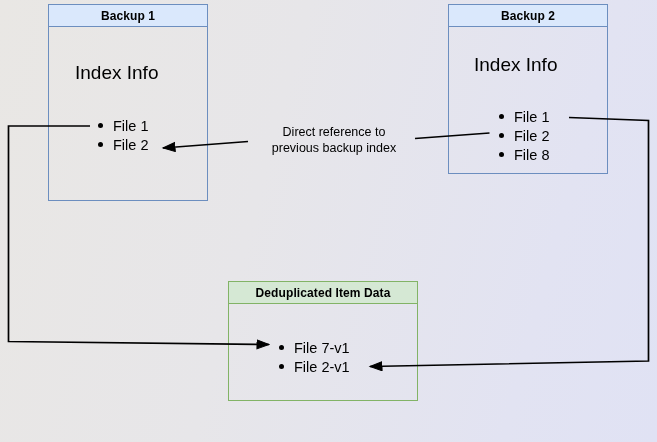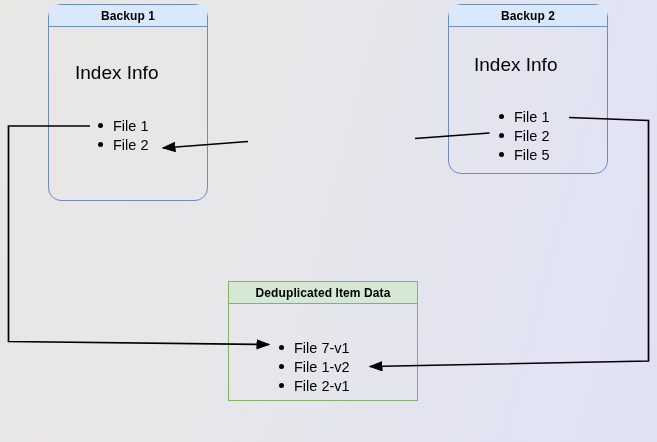--- a/index.html
+++ b/index.html
@@ -13,21 +13,21 @@
     background:linear-gradient(105deg,#e9e7e4 0%,#e7e6e9 40%,#e2e3f2 80%,#e0e2f4 100%);
   }
   
   .node{position:absolute;box-sizing:border-box;border:1.5px solid;}
   .node .titlebar{
     box-sizing:border-box;width:100%;height:22px;
     border-bottom:1.5px solid;border-color:inherit;
     display:flex;align-items:center;justify-content:center;
     font-size:12px;font-weight:bold;letter-spacing:.1px;
   }
-  .node.blue{border-color:#6c8ebf;border-radius:13px;}
+  .node.blue{border-color:#6c8ebf;}
   .node.blue .titlebar{background:#dae8fc;}
   .node.green{border-color:#82b366;}
   .node.green .titlebar{background:#d5e8d4;}
   #backup1{left:48px;top:4px;width:160px;height:197px;}
   #backup2{left:448px;top:4px;width:160px;height:170px;}
   #dedup{left:228px;top:281px;width:190px;height:120px;}
 
   .body-label{position:absolute;font-size:19px;white-space:nowrap;}
   #backup1-label{left:75px;top:62px;}
   #backup2-label{left:474px;top:54px;}
@@ -79,42 +79,42 @@
     <div class="row">
       <span class="dot"></span>
       <span>File 1</span>
     </div>
     <div class="row">
       <span class="dot"></span>
       <span>File 2</span>
     </div>
     <div class="row">
       <span class="dot"></span>
-      <span>File 5</span>
+      <span>File 8</span>
     </div>
   </div>
 
   <div id="dedup" class="node green">
     <div class="titlebar">Deduplicated Item Data</div>
   </div>
   <div id="dedup-list" class="blist">
     <div class="row">
       <span class="dot"></span>
       <span>File 7-v1</span>
     </div>
     <div class="row">
       <span class="dot"></span>
-      <span>File 1-v2</span>
-    </div>
-    <div class="row">
-      <span class="dot"></span>
       <span>File 2-v1</span>
     </div>
   </div>
 
+  <div id="edge-label">
+    <div>Direct reference to</div>
+    <div>previous backup index</div>
+  </div>
 
   <svg id="wires" width="657" height="442" viewBox="0 0 657 442">
     <defs>
       <marker id="arrow" markerUnits="userSpaceOnUse" markerWidth="14" markerHeight="11" refX="12.5" refY="5" orient="auto">
         <path d="M0.5,0.5 L12.5,5 L0.5,9.5 Z" fill="#000" stroke="#000" stroke-width="1"></path>
       </marker>
     </defs>
 
     <path d="M 90 126 L 8.5 126 L 8.5 341.5 L 269 344.5" fill="none" stroke="#000" stroke-width="1.7" marker-end="url(#arrow)"></path>
 

